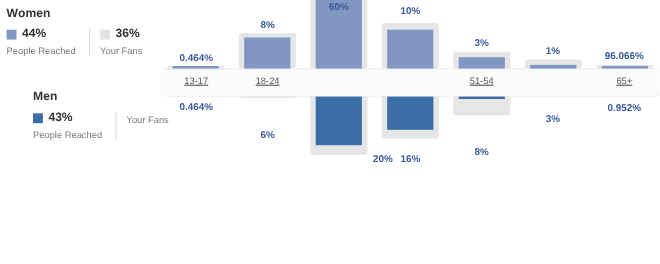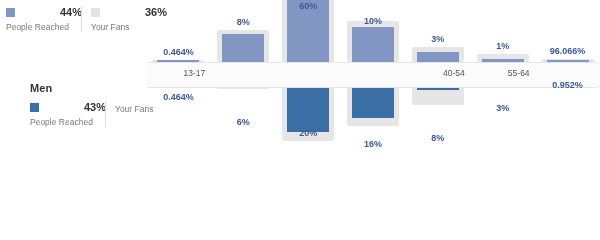--- a/index.html
+++ b/index.html
@@ -20,21 +20,21 @@
 
   .legend-title{
     font-size:11px;font-weight:bold;color:#333333;
     letter-spacing:.1px;margin-bottom:7px;line-height:12px;
   }
   .legend-cols{display:flex;}
   .legend-col{position:relative;}
   .legend-col.first{width:75px;}
   .legend-col.second{width:62px;padding-left:9px;
     border-left:1px solid #dcdcdc;}
-  .legend-row{display:flex;align-items:center;height:13px;gap:40px;}
+  .legend-row{display:flex;align-items:center;height:13px;}
   .swatch{width:9px;height:9px;display:inline-block;margin-right:5px;flex:0 0 auto;}
   .sw-women{background:#8296c4;}
   .sw-men{background:#3a6ea5;}
   .sw-fans{background:#e3e3e3;}
   .legend-pct{font-size:11px;font-weight:bold;color:#333333;line-height:11px;}
   .legend-sub{font-size:8.5px;color:#7a7a7a;margin-top:3px;line-height:10px;
     white-space:nowrap;}
 
   
   .chart{position:absolute;left:146px;top:0;width:454px;height:150px;}
@@ -69,33 +69,34 @@
   }
   .up .reach{bottom:0;background:#8296c4;}
   .dn .reach{top:0;background:#3a6ea5;}
 
   .vlabel{
     position:absolute;left:50%;transform:translateX(-50%);
     font-size:9px;font-weight:bold;color:#3b5998;
     white-space:nowrap;z-index:6;line-height:10px;
   }
   .agelabel{
-    position:absolute;left:16px;width:100%;top:67px;
+    position:absolute;left:0;width:100%;top:67px;
     text-align:center;font-size:8.5px;color:#555555;
-    z-index:7;line-height:12px;
+    z-index:7;line-height:12px;text-decoration:underline;
   }
 </style>
 </head>
 <body>
 
 <div id="root">
 
   <div class="legend">
 
     <div class="legend-group women">
+      <div class="legend-title">Women</div>
       <div class="legend-cols">
         <div class="legend-col first">
           <div class="legend-row">
             <span class="swatch sw-women"></span>
             <span class="legend-pct">44%</span>
           </div>
           <div class="legend-sub">People Reached</div>
         </div>
         <div class="legend-col second">
           <div class="legend-row">
@@ -144,79 +145,80 @@
           <div class="up">
             <div class="fans" style="height:32.199999999999996px"></div>
             <div class="reach" style="height:28px"></div>
           </div>
           <div class="dn">
             <div class="fans" style="height:26.599999999999998px"></div>
             <div class="reach" style="height:21px"></div>
           </div>
           <div class="vlabel" style="top: 16.8px;">8%</div>
           <div class="vlabel" style="top: 116.6px;">6%</div>
+          <div class="agelabel">18-24</div>
         </div>
         <div class="col">
           <div class="up">
             <div class="fans" style="height:82.25px"></div>
             <div class="reach" style="height:73.5px"></div>
           </div>
           <div class="dn">
             <div class="fans" style="height:79.10000000000001px"></div>
             <div class="reach" style="height:70px"></div>
           </div>
           <div class="vlabel" style="top: 1px;">60%</div>
-          <div class="vlabel" style="top: 128px;">20%</div>
+          <div class="vlabel" style="top: 139px; margin-left: 40px;">20%</div>
         </div>
         <div class="col">
           <div class="up">
             <div class="fans" style="height:40.6px"></div>
             <div class="reach" style="height:35px"></div>
           </div>
           <div class="dn">
             <div class="fans" style="height:63.699999999999996px"></div>
             <div class="reach" style="height:56px"></div>
           </div>
-          <div class="vlabel" style="top: 16px;">10%</div>
+          <div class="vlabel" style="top: 5px;">10%</div>
           <div class="vlabel" style="top: 139px;">16%</div>
         </div>
         <div class="col">
           <div class="up">
             <div class="fans" style="height:14.700000000000001px"></div>
             <div class="reach" style="height:10.5px"></div>
           </div>
           <div class="dn">
             <div class="fans" style="height:43.400000000000006px"></div>
             <div class="reach" style="height:28px"></div>
           </div>
           <div class="vlabel" style="top: 34.3px;">3%</div>
           <div class="vlabel" style="top: 133.4px;">8%</div>
-          <div class="agelabel">40-54</div>
+          <div class="agelabel">51-54</div>
         </div>
         <div class="col">
           <div class="up">
             <div class="fans" style="height:8.399999999999999px"></div>
             <div class="reach" style="height:3.5px"></div>
           </div>
           <div class="dn">
             <div class="fans" style="height:12.6px"></div>
             <div class="reach" style="height:10.5px"></div>
           </div>
           <div class="vlabel" style="top: 40.6px;">1%</div>
           <div class="vlabel" style="top: 102.6px;">3%</div>
-          <div class="agelabel">55-64</div>
         </div>
         <div class="col">
           <div class="up">
             <div class="fans" style="height:3.15px"></div>
             <div class="reach" style="height:2.051px"></div>
           </div>
           <div class="dn">
             <div class="fans" style="height:4.55px"></div>
             <div class="reach" style="height:3.332px"></div>
           </div>
           <div class="vlabel" style="top: 45.85px;">96.066%</div>
-          <div class="vlabel" style="top: 80px;">0.952%</div>
+          <div class="vlabel" style="top: 93px;">0.952%</div>
+          <div class="agelabel">65+</div>
         </div>
       </div>
   </div>
 
 </div>
 
 </body></html>

